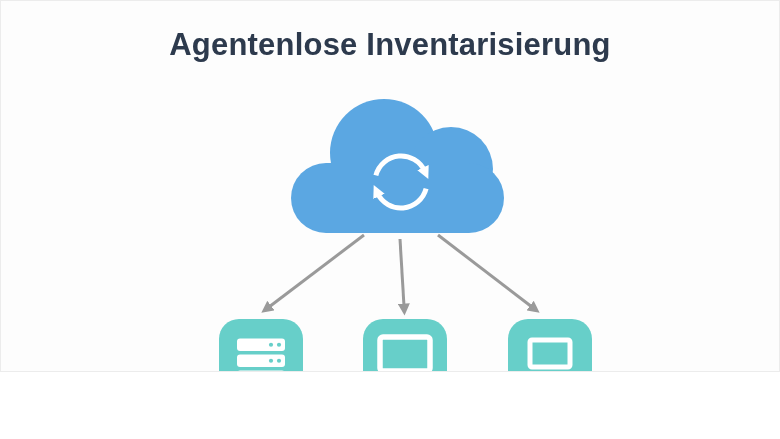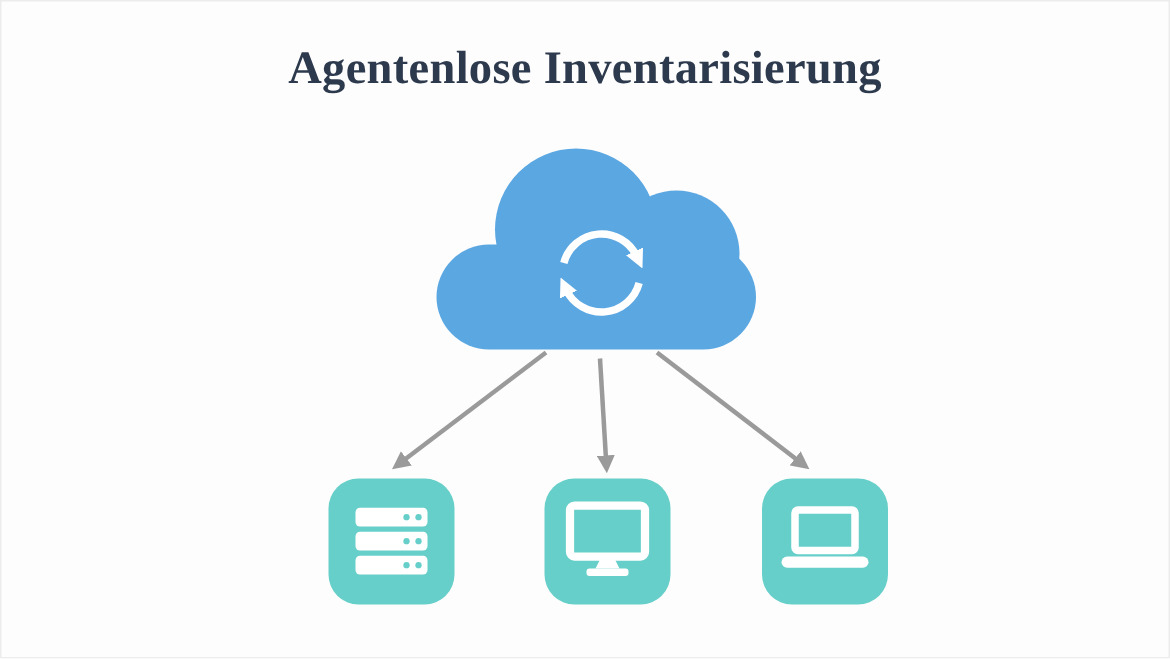--- a/index.html
+++ b/index.html
@@ -1,22 +1,22 @@
 <!DOCTYPE html>
 <html style="--background: #fdfdfd; --border: #ececec; --title: #2d3a4d; --cloud: #5ba7e2; --node: #67cfc9; --arrow: #9a9a9a; --icon: #ffffff;"><head>
 <meta charset="utf-8">
 <style>
   html,body{margin:0;padding:0;background:#ffffff;}
   .stage{
     position:relative;
-    width:780px;height:439px;
+    width:780px;height:372px;
     box-sizing:border-box;
     background:var(--background,#fdfdfd);
     border:1px solid var(--border,#ececec);
-    font-family:Liberation Serif, serif;
+    font-family:Liberation Sans, sans-serif;
     overflow:hidden;
   }
   .page-title{
     position:absolute;top:26px;left:0;width:100%;
     margin:0;text-align:center;
     font-size:31px;font-weight:700;line-height:1.15;
     letter-spacing:0.2px;
     color:var(--title,#2d3a4d);
   }
   .diagram{position:absolute;top:0;left:0;}

